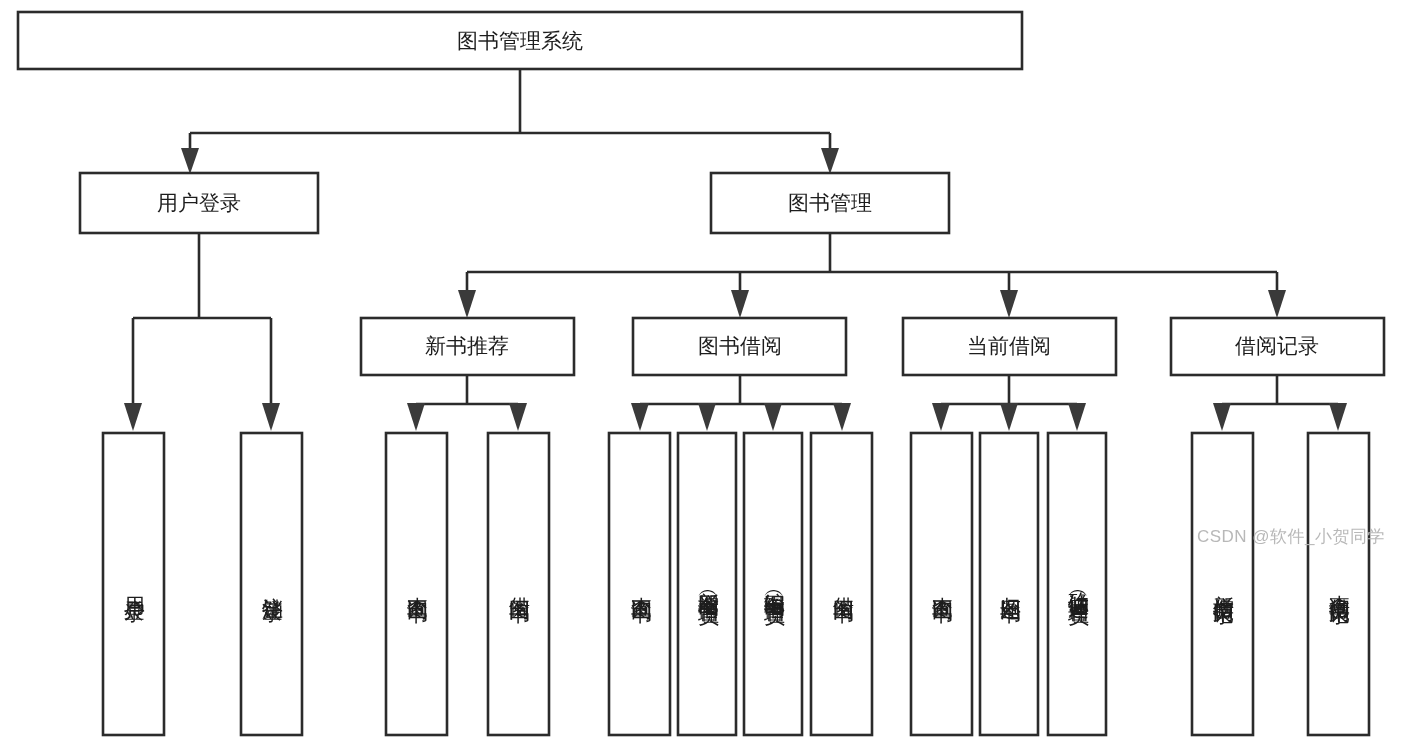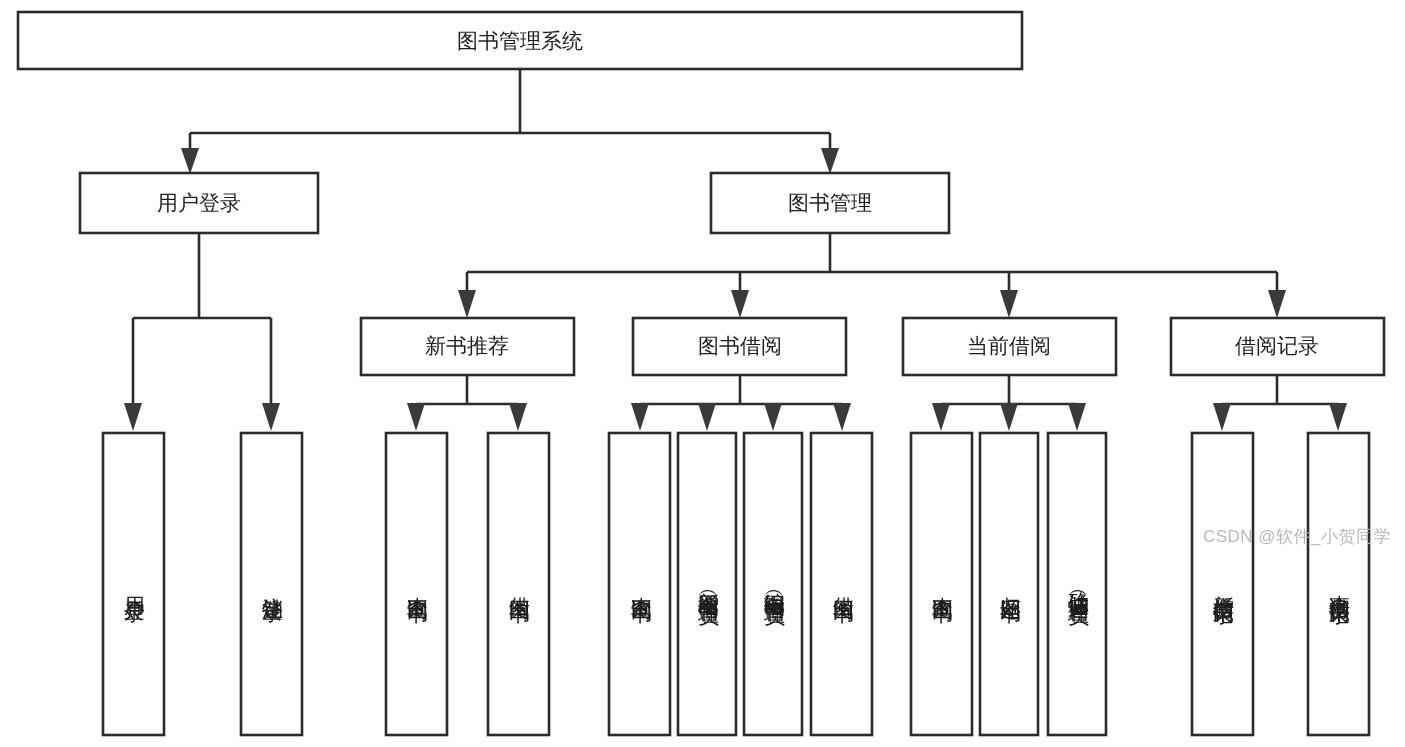--- a/index.html
+++ b/index.html
@@ -55,21 +55,21 @@
     fill: #1d1d1d;
     text-anchor: middle;
     dominant-baseline: middle;
     white-space: pre;
     writing-mode: vertical-rl;
     text-orientation: upright;
     letter-spacing: 2px;
   }
   .watermark {
     position: absolute;
-    right: 14px;
+    right: 20px;
     bottom: 6px;
     font-family: "Liberation Sans", "DejaVu Sans", sans-serif;
     font-size: 17px;
     color: #b8b8b8;
     letter-spacing: 0.5px;
     white-space: pre;
     user-select: none;
   }
 </style>
 </head>

